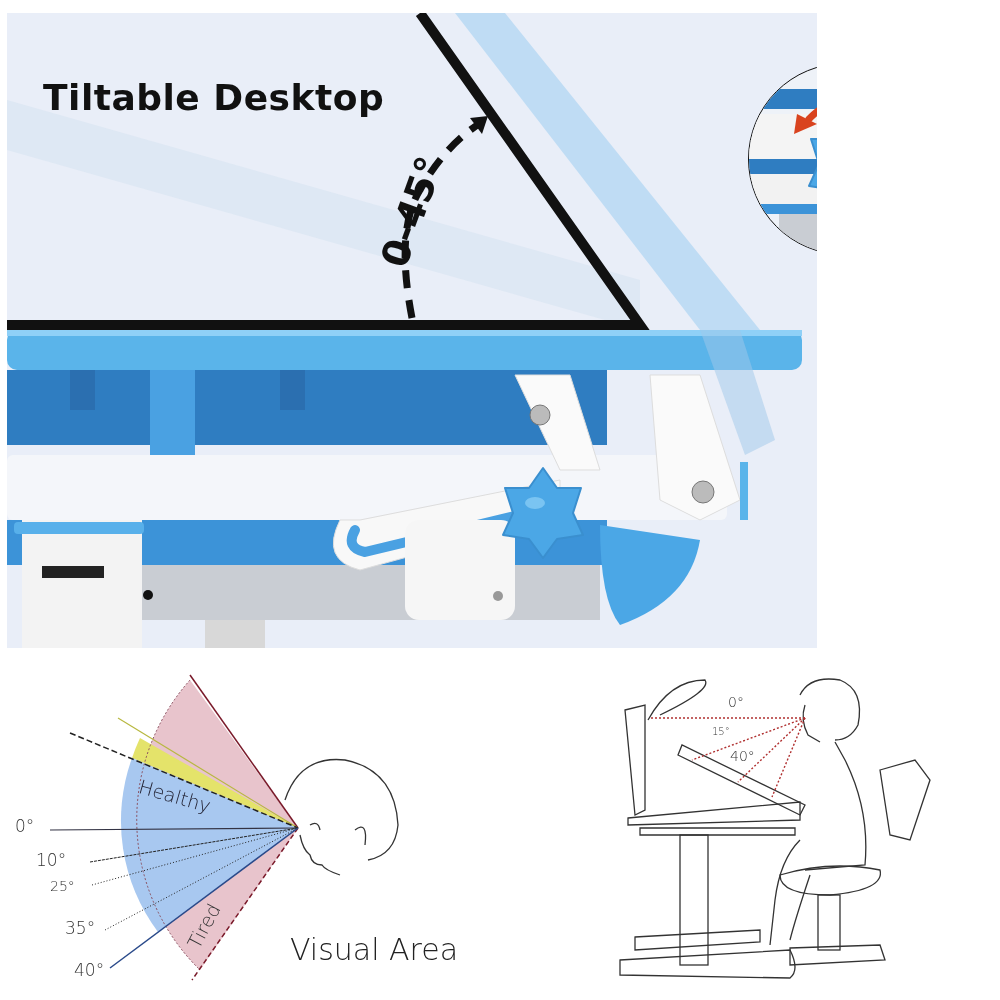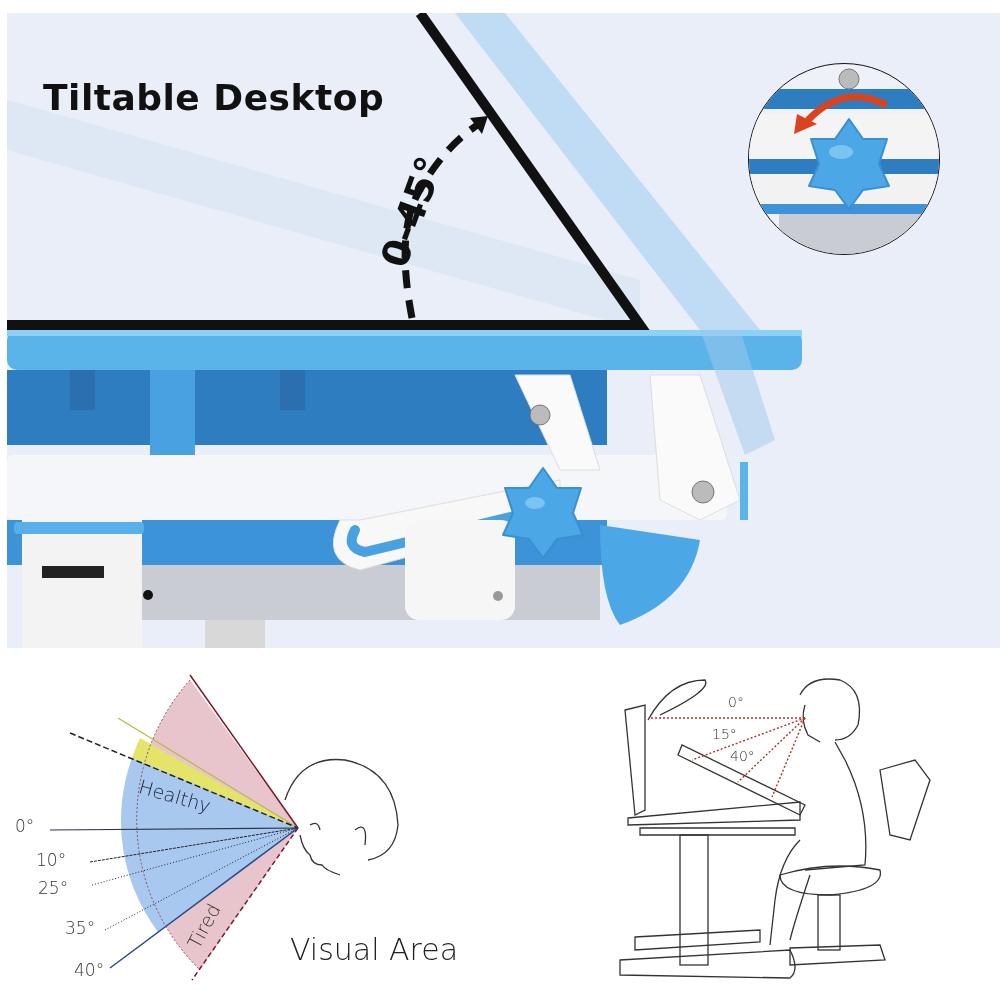--- a/index.html
+++ b/index.html
@@ -1,17 +1,17 @@
 <!DOCTYPE html>
 <html><head>
 <meta charset="utf-8">
 <style>
   html,body{margin:0;padding:0;background:#ffffff;}
   body{width:1000px;height:1000px;position:relative;overflow:hidden;font-family:"DejaVu Sans",sans-serif;}
-  .photo{position:absolute;left:7px;top:13px;width:993px;height:635px;background:#e9eef8;overflow:hidden;}
+  .photo{position:absolute;left:7px;top:13px;width:810px;height:635px;background:#e9eef8;overflow:hidden;}
   .title{position:absolute;left:36px;top:64px;font-family:"DejaVu Sans",sans-serif;font-weight:bold;font-size:36px;color:#111;letter-spacing:0.5px;}
   .angle-label{position:absolute;left:340px;top:175px;font-weight:bold;font-size:38px;color:#111;transform:rotate(-70deg);transform-origin:left top;}
   .diagram-left{position:absolute;left:0;top:660px;width:480px;height:340px;}
   .diagram-right{position:absolute;left:600px;top:660px;width:400px;height:340px;}
   .lbl{position:absolute;font-family:"DejaVu Sans",sans-serif;color:#333;font-weight:300;}
   .visual-area{position:absolute;left:290px;top:932px;font-size:30px;color:#222;}
   svg{display:block;}
 </style>
 </head>
 <body>
@@ -117,21 +117,21 @@
       <path d="M285,140 Q300,95 345,100 Q395,110 398,165 Q395,195 368,200"></path>
       <path d="M300,175 Q303,190 310,195 Q312,205 322,205 Q325,210 340,215"></path>
       <path d="M355,170 Q368,160 365,185"></path>
       <path d="M310,165 Q318,160 320,170"></path>
     </g>
   </svg>
   <div class="lbl" style="left:138px;top:125px;font-size:19px;transform:rotate(16deg);color:#223;">Healthy</div>
   <div class="lbl" style="left:180px;top:255px;font-size:19px;transform:rotate(-62deg);color:#333;">Tired</div>
   <div class="lbl" style="left:15px;top:156px;font-size:17px;">0°</div>
   <div class="lbl" style="left:36px;top:190px;font-size:17px;">10°</div>
-  <div class="lbl" style="left:38px;top:218px;font-size:17px;text-align:center;">25°</div>
+  <div class="lbl" style="left:50px;top:218px;font-size:14px;text-align:center;">25°</div>
   <div class="lbl" style="left:65px;top:258px;font-size:17px;">35°</div>
   <div class="lbl" style="left:74px;top:300px;font-size:17px;">40°</div>
 </div>
 <div class="lbl visual-area">Visual Area</div>
 
 <div class="diagram-right">
   <svg width="400" height="340" viewBox="0 0 400 340" fill="none" stroke="#333" stroke-width="1.3">
 
     <path d="M25,50 L45,45 L45,150 L35,155 Z"></path>
 
@@ -158,15 +158,15 @@
     <path d="M210,215 Q195,260 190,280"></path>
 
     <g stroke="#b03030" stroke-dasharray="2,2" stroke-width="1.4">
       <line x1="205" y1="58" x2="50" y2="58"></line>
       <line x1="205" y1="58" x2="92" y2="100"></line>
       <line x1="205" y1="58" x2="138" y2="122"></line>
       <line x1="205" y1="58" x2="172" y2="137"></line>
     </g>
   </svg>
   <div class="lbl" style="left:128px;top:34px;font-size:14px;">0°</div>
-  <div class="lbl" style="left:112px;top:66px;font-size:14px;">15°</div>
+  <div class="lbl" style="left:112px;top:66px;font-size:10px;">15°</div>
   <div class="lbl" style="left:130px;top:88px;font-size:14px;">40°</div>
 </div>
 
 </body></html>

